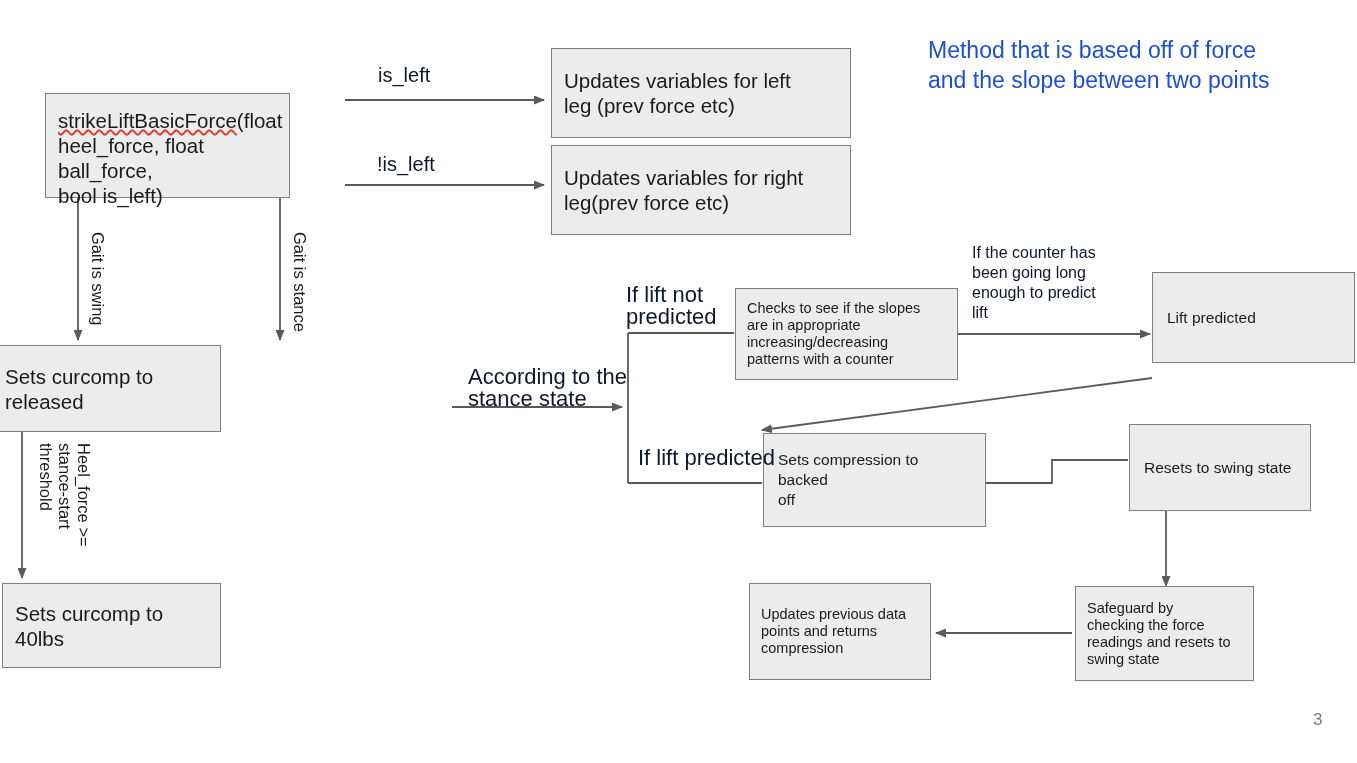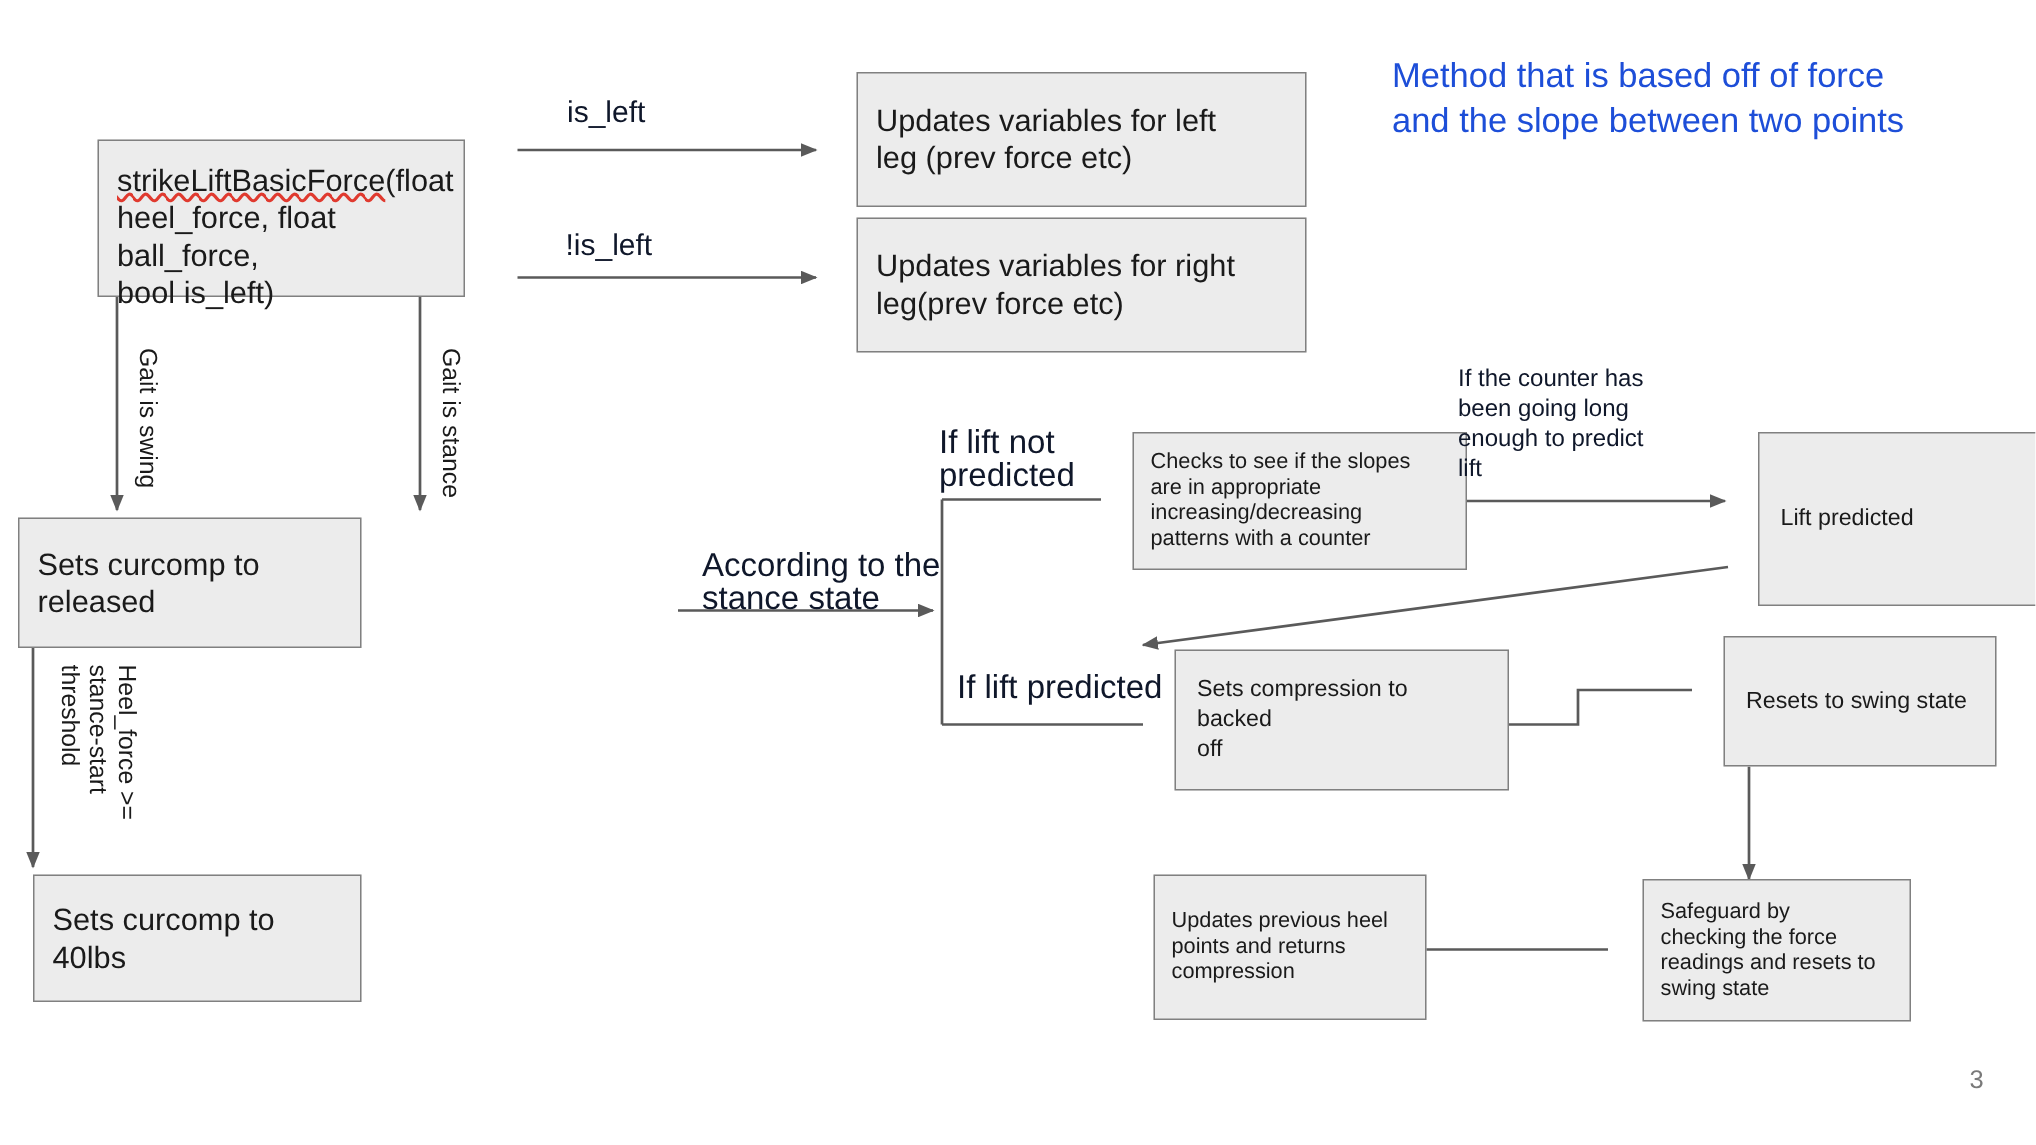--- a/index.html
+++ b/index.html
@@ -29,21 +29,20 @@
   .node {
     position: absolute;
     box-sizing: border-box;
     background: #ececec;
     border: 1px solid #808080;
     color: #1a1a1a;
     display: flex;
     align-items: center;
     overflow: visible;
     white-space: pre-wrap;
-    margin-left: 20px;
   }
   .node.big   { font-size: 20.5px; line-height: 25px; padding: 0 12px; }
   .node.small { font-size: 14.5px; line-height: 17px; padding: 16px 11px; }
   .node.mid   { font-size: 15.5px; line-height: 20px; padding: 0 14px; }
 
   .lbl {
     position: absolute;
     color: #0f172a;
     white-space: pre-wrap;
     line-height: 1.18;
@@ -147,33 +146,33 @@
 
   <div class="node big" style="left:2px; top:583px; width:219px; height:85px;">Sets curcomp to
 40lbs</div>
 
 
   <div class="node small" style="left:735px; top:288px; width:223px; height:92px;">Checks to see if the slopes
 are in appropriate
 increasing/decreasing
 patterns with a counter</div>
 
-  <div class="node mid" style="left:1152px; top:288px; width:203px; height:116px;">Lift predicted</div>
+  <div class="node mid" style="left:1152px; top:272px; width:203px; height:91px;">Lift predicted</div>
 
   <div class="node mid" style="left:763px; top:433px; width:223px; height:94px;">Sets compression to backed
 off</div>
 
   <div class="node mid" style="left:1129px; top:424px; width:182px; height:87px;">Resets to swing state</div>
 
   <div class="node small" style="left:1075px; top:586px; width:179px; height:95px;">Safeguard by
 checking the force
 readings and resets to
 swing state</div>
 
-  <div class="node small" style="left:749px; top:583px; width:182px; height:97px;">Updates previous heel
+  <div class="node small" style="left:749px; top:583px; width:182px; height:97px;">Updates previous data
 points and returns
 compression</div>
 
   <div class="lbl l20" style="left:378px; top:63px;">is_left</div>
 
   <div class="lbl l20" style="left:377px; top:152px;">!is_left</div>
 
   <div class="vlbl" style="left:88px; top:232px;">Gait is swing</div>
 
   <div class="vlbl" style="left:290px; top:232px;">Gait is stance</div>

